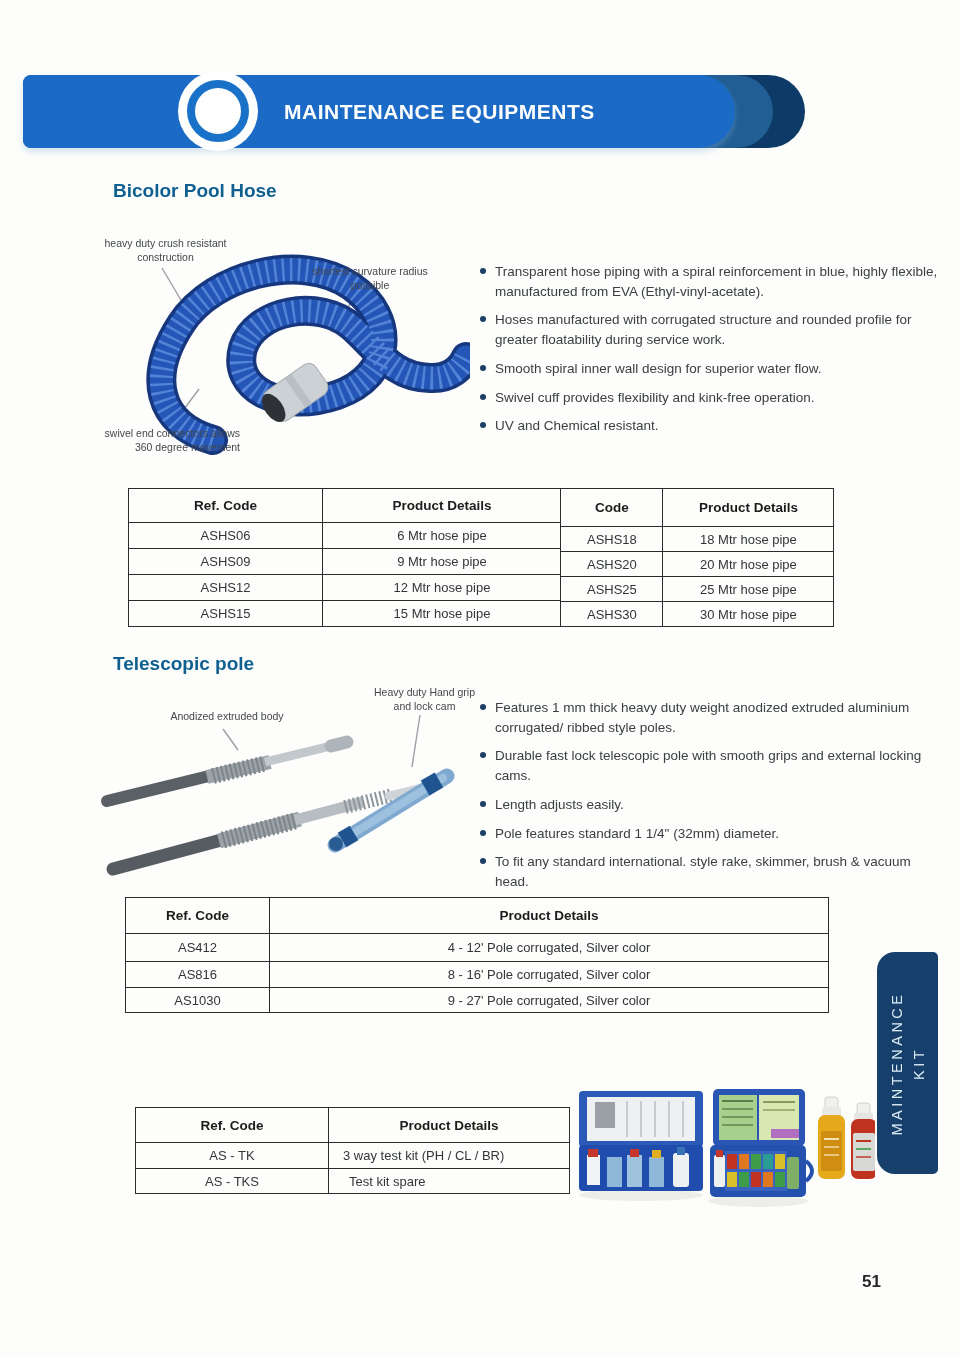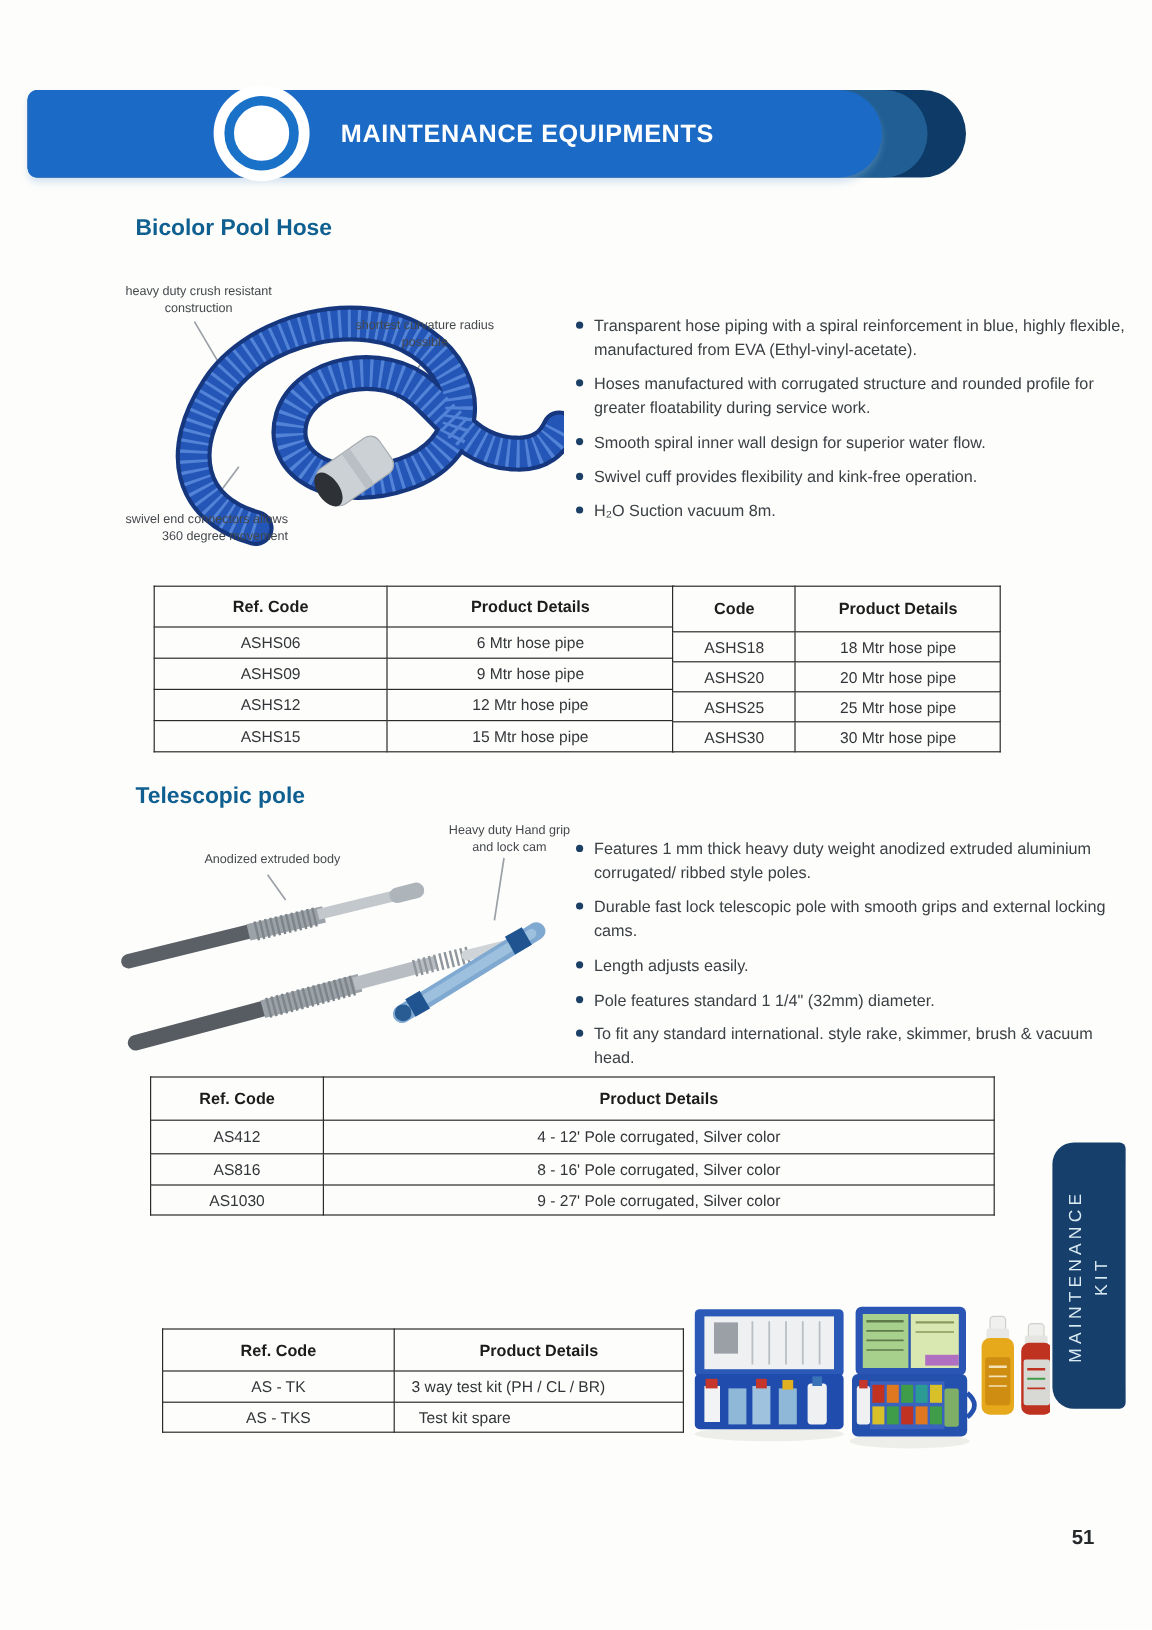--- a/index.html
+++ b/index.html
@@ -40,21 +40,21 @@
   
   .fig{position:absolute;}
 
   
   #side-tab{position:absolute;left:877px;top:952px;width:61px;height:222px;background:#16406b;
     border-radius:18px 5px 5px 18px;}
   #side-tab .rot{position:absolute;width:222px;height:61px;left:-80.5px;top:80.5px;
     transform:rotate(-90deg);display:flex;flex-direction:column;align-items:center;justify-content:center;}
   #side-tab .rot span{color:#dcebf4;font-size:14.5px;letter-spacing:3.5px;line-height:1.5;}
 
-  #page-num{position:absolute;left:862px;top:1272px;width:50px;text-align:right;
+  #page-num{position:absolute;left:862px;top:1272px;width:50px;text-align:left;
     font-size:17px;font-weight:bold;color:#26292c;}
 </style>
 </head>
 <body>
 
 <div id="page">
 
   <div id="banner-dark" class="banner-layer"></div>
   <div id="banner-mid" class="banner-layer"></div>
   <div id="banner-main" class="banner-layer"></div>
@@ -73,21 +73,21 @@
     <path d="M118,212 C62,196 52,148 86,96 C118,46 206,24 256,58 C302,90 298,148 242,167 C187,186 136,162 148,120 C160,82 224,70 257,99 C284,123 297,149 335,150 C356,151 366,140 371,129" fill="none" stroke="#2456b8" stroke-width="23" stroke-linecap="round"></path>
     <path d="M118,212 C62,196 52,148 86,96 C118,46 206,24 256,58 C302,90 298,148 242,167 C187,186 136,162 148,120 C160,82 224,70 257,99 C284,123 297,149 335,150 C356,151 366,140 371,129" fill="none" stroke="#5e8ede" stroke-width="23" stroke-dasharray="2.5,5.5" opacity="0.8"></path>
     <g transform="rotate(-35 200 165)">
       <rect x="170" y="147" width="62" height="36" rx="9" fill="#ccd1d5" stroke="#a6acb1" stroke-width="1"></rect>
       <ellipse cx="174" cy="165" rx="9" ry="16" fill="#2e3237"></ellipse>
       <rect x="200" y="147" width="8" height="36" fill="#b9bfc4"></rect>
     </g>
   </svg>
 
   <div class="ann" style="left:98px;top:237px;width:135px;">heavy duty crush resistant construction</div>
-  <div class="ann" style="left:290px;top:265px;width:128px;">shortest curvature radius possible</div>
+  <div class="ann" style="left:306px;top:265px;width:128px;">shortest curvature radius possible</div>
   <div class="ann" style="left:88px;top:427px;width:152px;text-align:right;">swivel end connectors allows 360 degree movement</div>
 
   <div class="bullets" style="left:480px;top:262px;width:462px;">
     <div class="bullet">
         <span class="dot"></span>
         <span class="btext">Transparent hose piping with a spiral reinforcement in blue, highly flexible, manufactured from EVA (Ethyl-vinyl-acetate).</span>
       </div>
     <div class="bullet">
         <span class="dot"></span>
         <span class="btext">Hoses manufactured with corrugated structure and rounded profile for greater floatability during service work.</span>
@@ -95,21 +95,21 @@
     <div class="bullet">
         <span class="dot"></span>
         <span class="btext">Smooth spiral inner wall design for superior water flow.</span>
       </div>
     <div class="bullet">
         <span class="dot"></span>
         <span class="btext">Swivel cuff provides flexibility and kink-free operation.</span>
       </div>
     <div class="bullet">
         <span class="dot"></span>
-        <span class="btext">H₂O Suction vacuum 8m.</span>
+        <span class="btext">UV and Chemical resistant.</span>
       </div>
   </div>
 
   <div id="table1">
     <table class="ptable">
       <tbody>
           <tr style="height:34px;">
         <th style="width:185px;">Ref. Code</th>
         <th style="width:230px;">Product Details</th>
       </tr>

